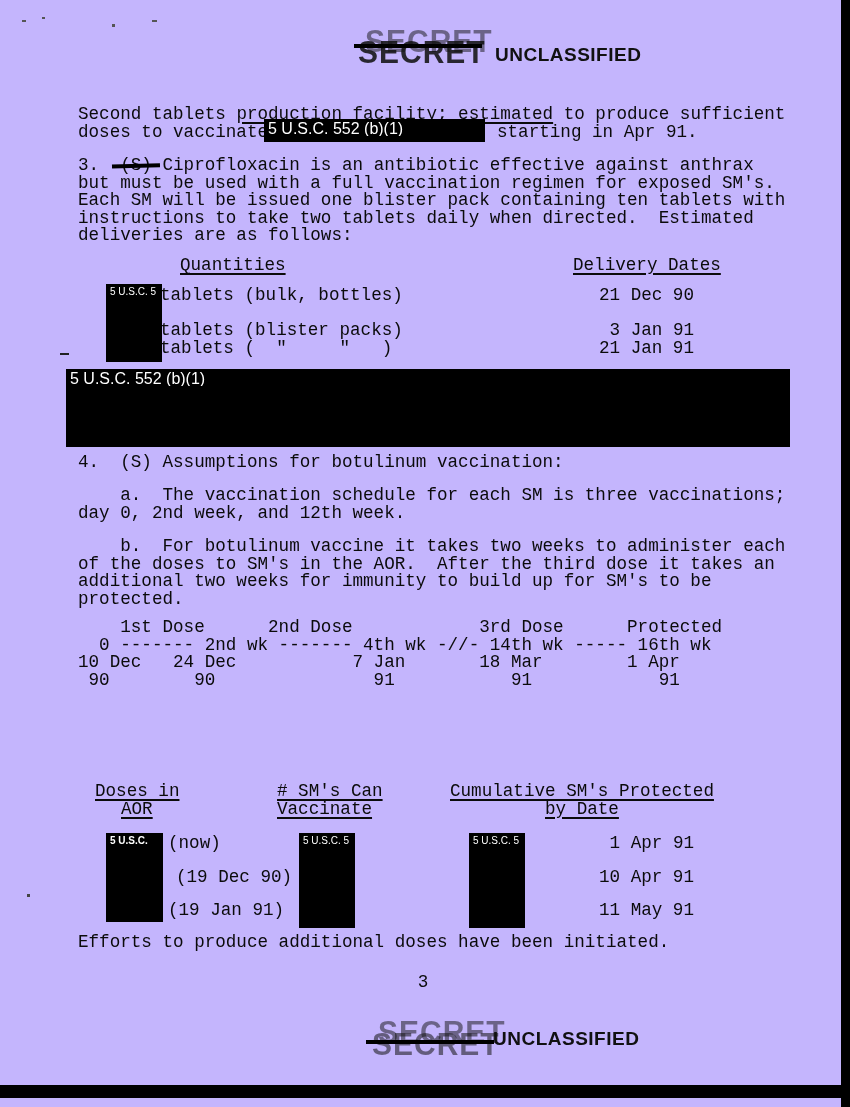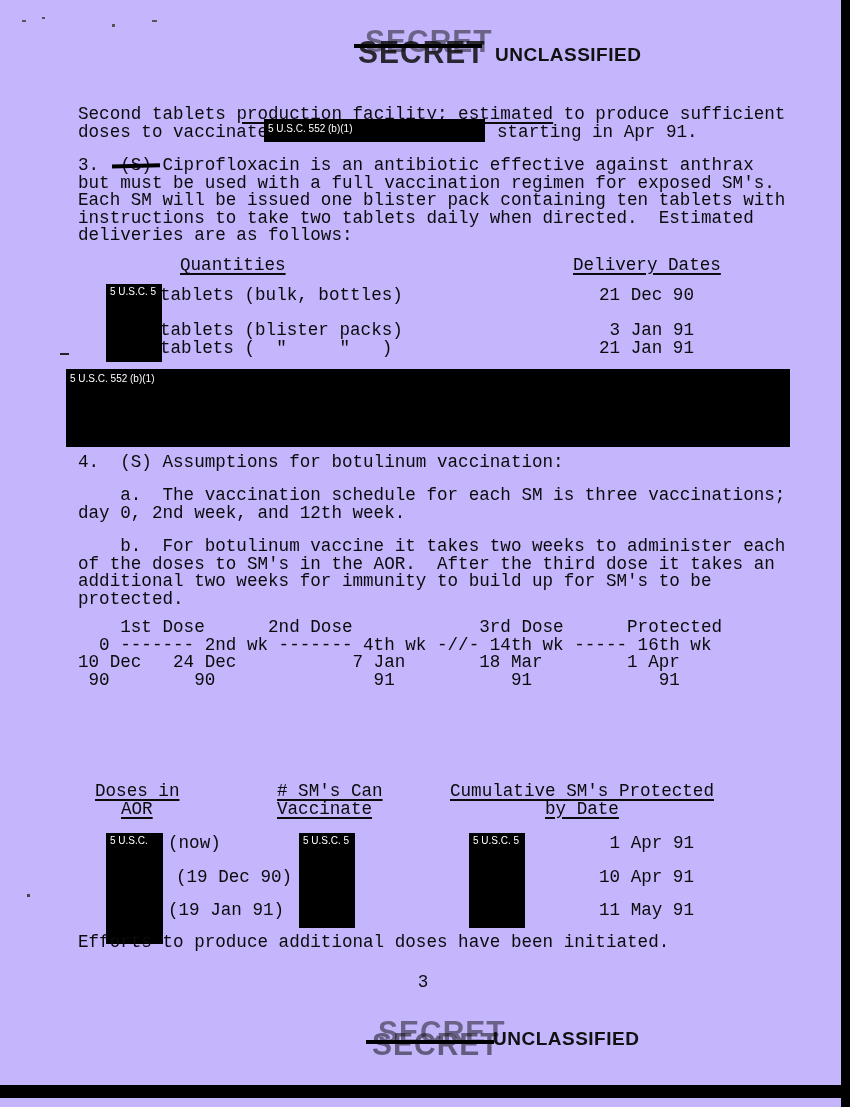--- a/index.html
+++ b/index.html
@@ -19,21 +19,21 @@
   .struck{position:relative;display:inline-block;}
   .struck::after{
     content:"";position:absolute;left:-8px;right:-8px;top:7px;height:4px;
     background:#000;transform:rotate(-1.5deg);
   }
   .redact{position:absolute;background:#000;}
   .rlabel{
     font-family:"Liberation Sans","DejaVu Sans",sans-serif;color:#fff;
     display:block;white-space:nowrap;overflow:hidden;
   }
-  .rlabel.sz12{font-size:10px;line-height:14px;padding:3px 0 0 4px;}
+  .rlabel.sz12{font-size:16px;line-height:14px;padding:3px 0 0 4px;}
   .rlabel.sz9{font-size:10px;line-height:11px;padding:2px 0 0 4px;}
   .stamp-group{position:absolute;}
   .stamp{
     position:absolute;font-family:"Liberation Sans","DejaVu Sans",sans-serif;
     font-weight:700;font-size:30px;line-height:30px;letter-spacing:1px;
     color:#141414;transform:scaleY(1.05);white-space:nowrap;
   }
   .stamp.ghost{opacity:0.5;}
   .stamp.main{opacity:0.88;}
   .strike-line{position:absolute;background:#000;height:4px;}
@@ -110,21 +110,21 @@
  90        90               91           91            91</div>
 
 
   <div class="mono u" style="left:95px;top:783px;">Doses in</div>
   <div class="mono u" style="left:121px;top:800.5px;">AOR</div>
   <div class="mono u" style="left:277px;top:783px;"># SM's Can</div>
   <div class="mono u" style="left:277px;top:800.5px;">Vaccinate</div>
   <div class="mono u" style="left:450px;top:783px;">Cumulative SM's Protected</div>
   <div class="mono u" style="left:545px;top:800.5px;">by Date</div>
 
-  <div class="redact" style="left:106px;top:833px;width:57px;height:111px;">
+  <div class="redact" style="left:106px;top:833px;width:57px;height:89px;font-weight:bold;">
     <span class="rlabel sz9">5 U.S.C.</span>
   </div>
   <div class="redact" style="left:299px;top:833px;width:56px;height:95px;">
     <span class="rlabel sz9">5 U.S.C. 5</span>
   </div>
   <div class="redact" style="left:469px;top:833px;width:56px;height:95px;">
     <span class="rlabel sz9">5 U.S.C. 5</span>
   </div>
 
   <div class="mono" style="left:168px;top:835px;">(now)</div>

